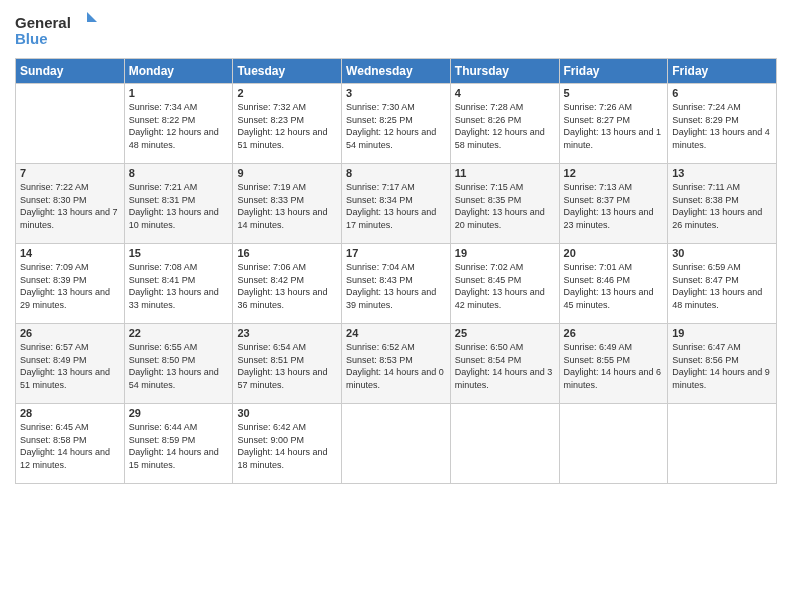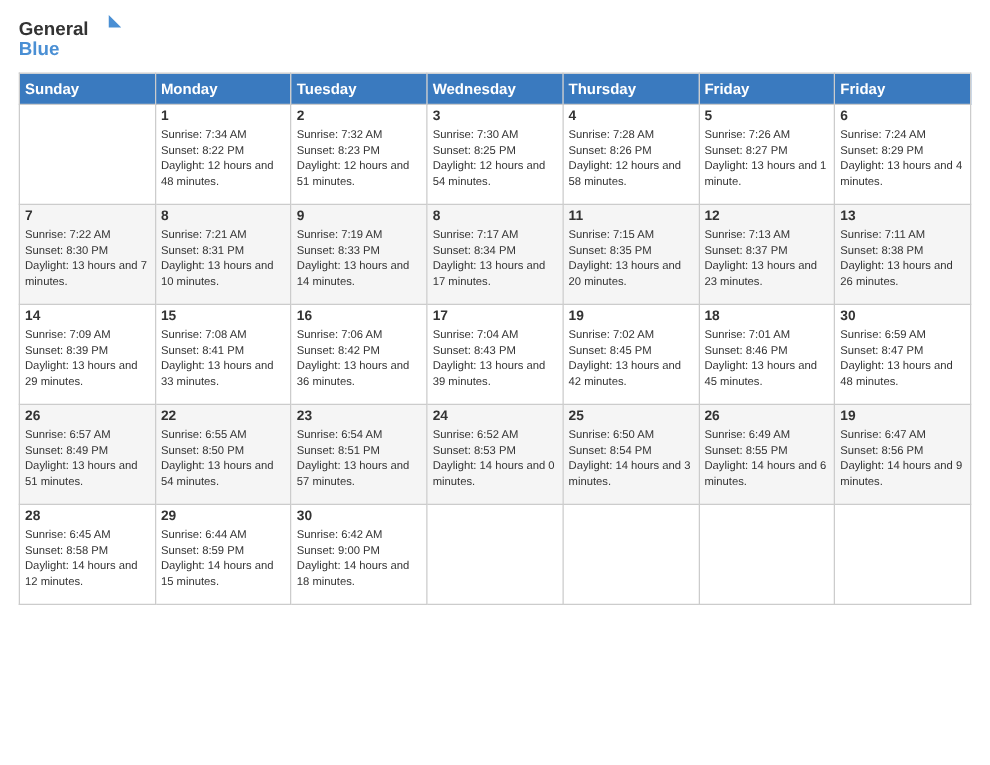--- a/index.html
+++ b/index.html
@@ -183,21 +183,21 @@
           </td>
           <td>
             <span class="day-num">17</span>
             <div class="day-info">Sunrise: 7:04 AM<br>Sunset: 8:43 PM<br>Daylight: 13 hours and 39 minutes.</div>
           </td>
           <td>
             <span class="day-num">19</span>
             <div class="day-info">Sunrise: 7:02 AM<br>Sunset: 8:45 PM<br>Daylight: 13 hours and 42 minutes.</div>
           </td>
           <td>
-            <span class="day-num">18</span>
+            <span class="day-num">20</span>
             <div class="day-info">Sunrise: 7:01 AM<br>Sunset: 8:46 PM<br>Daylight: 13 hours and 45 minutes.</div>
           </td>
           <td>
             <span class="day-num">30</span>
             <div class="day-info">Sunrise: 6:59 AM<br>Sunset: 8:47 PM<br>Daylight: 13 hours and 48 minutes.</div>
           </td>
         </tr>
         <tr>
           <td>
             <span class="day-num">26</span>

